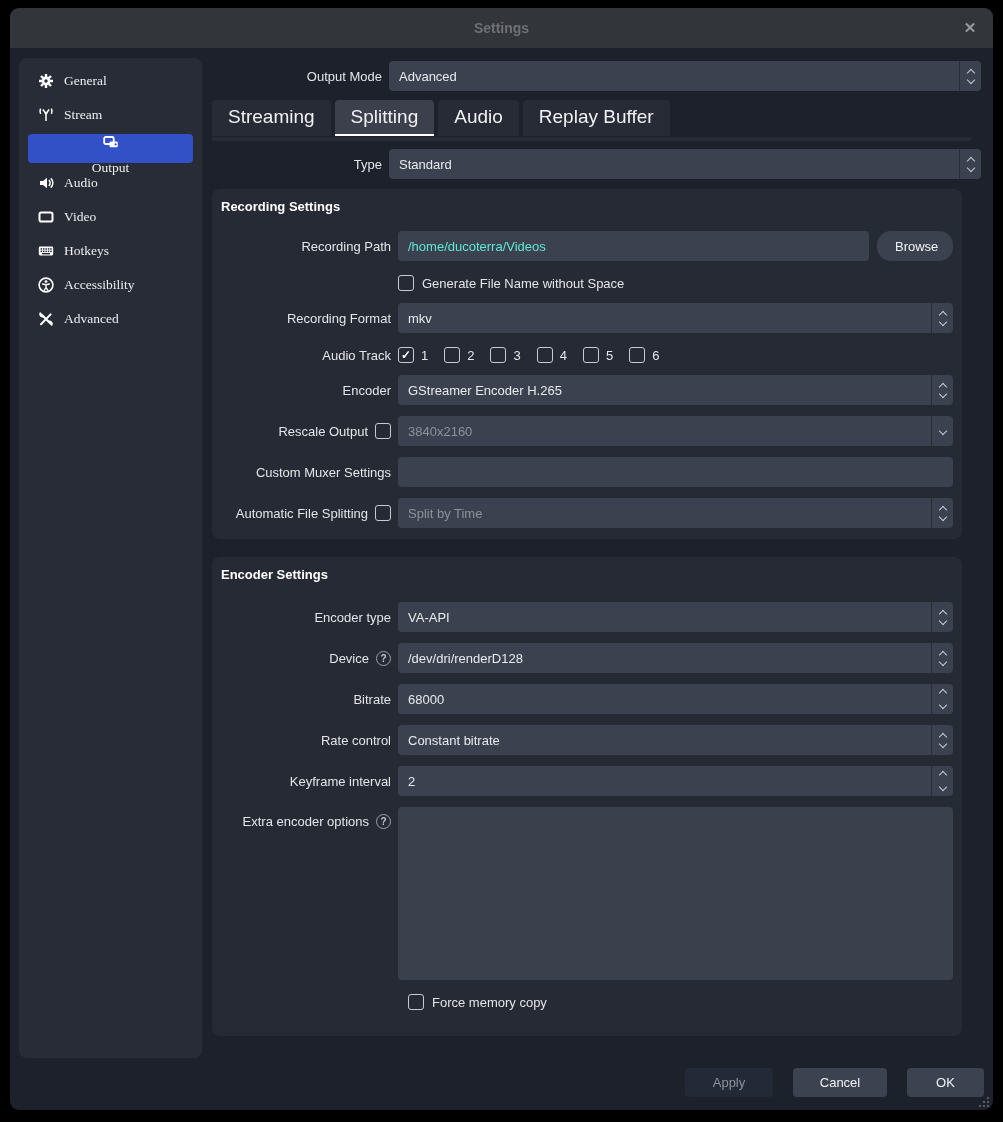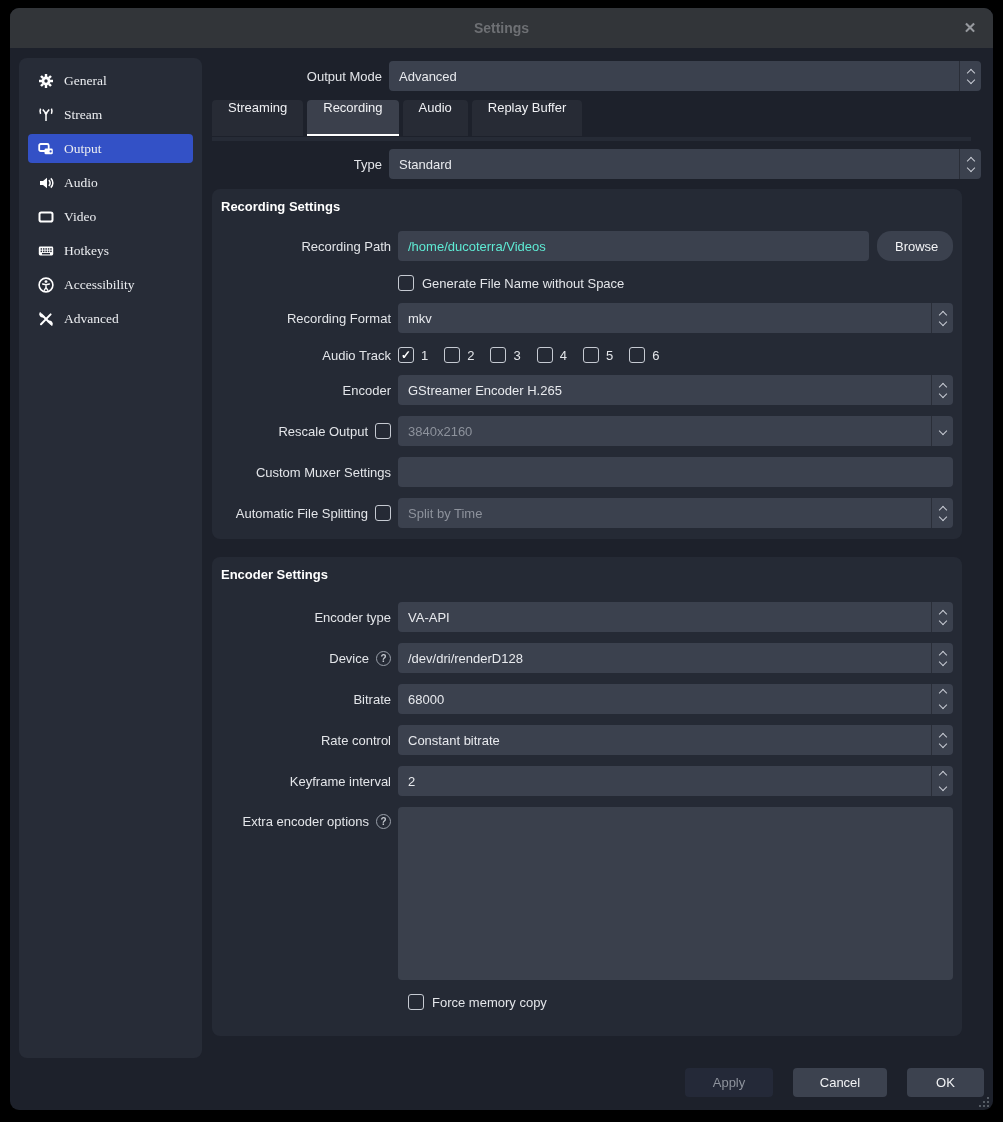--- a/index.html
+++ b/index.html
@@ -8,43 +8,43 @@
             background:#1d212b; border-radius:9px; overflow:hidden; }
   
   .titlebar { height:40px; background:#323539; display:flex; align-items:center; justify-content:center; position:relative; }
   .titlebar .title { font-size:14px; font-weight:bold; color:#6e7074; }
   .close-btn { position:absolute; right:13px; top:10px; width:20px; height:20px; display:flex; align-items:center; justify-content:center;
                color:#96999e; font-size:15px; font-weight:bold; cursor:default; }
   
   .sidebar { position:absolute; left:9px; top:50px; width:183px; height:1000px; background:#272c37; border-radius:8px; padding:8px 9px; }
   .side-item { height:29px; margin-bottom:5px; display:flex; align-items:center; gap:10px; padding:0 10px; border-radius:4px;
                color:#eceef1; font-size:13.5px;font-family:Liberation Serif, serif; }
-  .side-item.selected { background:#3351c6; }
+  .side-item.selected { background:#3351c6;flex-direction:column; }
   .side-item svg { flex:0 0 16px; }
   
   .main { position:absolute; left:202px; top:40px; width:759px; }
   .row { display:flex; align-items:center; margin-top:11px; }
   .lbl { width:170px; flex:0 0 170px; text-align:right; margin-right:7px; color:#e3e5e9; font-size:13px;
          display:flex; align-items:center; justify-content:flex-end; gap:7px; white-space:nowrap; }
   
   .combo, .spin { height:30px; background:#3b414e; border-radius:4px; display:flex; align-items:stretch; flex:1; min-width:0; }
   .combo .val, .spin .val { flex:1; display:flex; align-items:center; padding:0 10px; font-size:13px; color:#e8eaee;
                             white-space:nowrap; overflow:hidden; }
   .combo.disabled .val, .spin.disabled .val { color:#8d929c;text-align:right; }
   .arrows { width:22px; border-left:1px solid #2a2e38; display:flex; flex-direction:column; align-items:center; justify-content:center; gap:3px; }
   .arrows.spread { justify-content:space-between; padding:6px 0; }
   .chev { width:6px; height:6px; border-left:1.6px solid #c7cbd3; border-bottom:1.6px solid #c7cbd3; }
   .chev.up { transform:rotate(135deg); margin-bottom:-1px; }
   .chev.down { transform:rotate(-45deg); margin-top:-1px; }
   .textfield { height:30px; background:#3b414e; border:none; border-radius:4px; flex:1; min-width:0;
                color:#5eead4; font-size:13px; padding:0 10px; font-family:"Liberation Sans",sans-serif; outline:none; }
   
   .tabs { display:flex; gap:4px; margin-top:9px; }
-  .tab { height:36px; background:#272b35; border-radius:4px 4px 0 0; padding:0 16px; display:flex; align-items:flex-start;
-         color:#f0f1f4; font-size:13px; border-bottom:2px solid transparent; }
+  .tab { height:36px; background:#272b35; border-radius:4px 4px 0 0; padding:0 16px; display:flex; align-items:center;
+         color:#f0f1f4; font-size:19px; border-bottom:2px solid transparent; }
   .tab.active { background:#3b404c; border-bottom:2px solid #ffffff; }
   .tabs-divider { height:4px; background:#262b36; width:100%; margin-top:1px; }
   
   .group { width:750px; background:#252a35; border-radius:8px; margin-top:10px; padding:8px 9px 11px 9px; }
   .group h2 { font-size:13px; font-weight:bold; color:#ffffff; margin:2px 0 8px 0; }
   
   .cb { width:16px; height:16px; flex:0 0 16px; border:1.4px solid #c6cad2; border-radius:3px; background:transparent;
         display:inline-flex; align-items:center; justify-content:center; }
   .cb.checked::after { content:"\2713"; color:#fff; font-size:12px; font-weight:bold; line-height:1; }
   .cbtext { color:#e3e5e9; font-size:13px; margin-left:8px; }
@@ -174,21 +174,21 @@
             <span class="chev down"></span>
           </span>
       </div>
     </div>
 
     <div class="tabs">
       <div class="tab">
           <span>Streaming</span>
         </div>
       <div class="tab active">
-          <span>Recording</span>
+          <span>Splitting</span>
         </div>
       <div class="tab">
           <span>Audio</span>
         </div>
       <div class="tab">
           <span>Replay Buffer</span>
         </div>
     </div>
     <div class="tabs-divider"></div>
 

